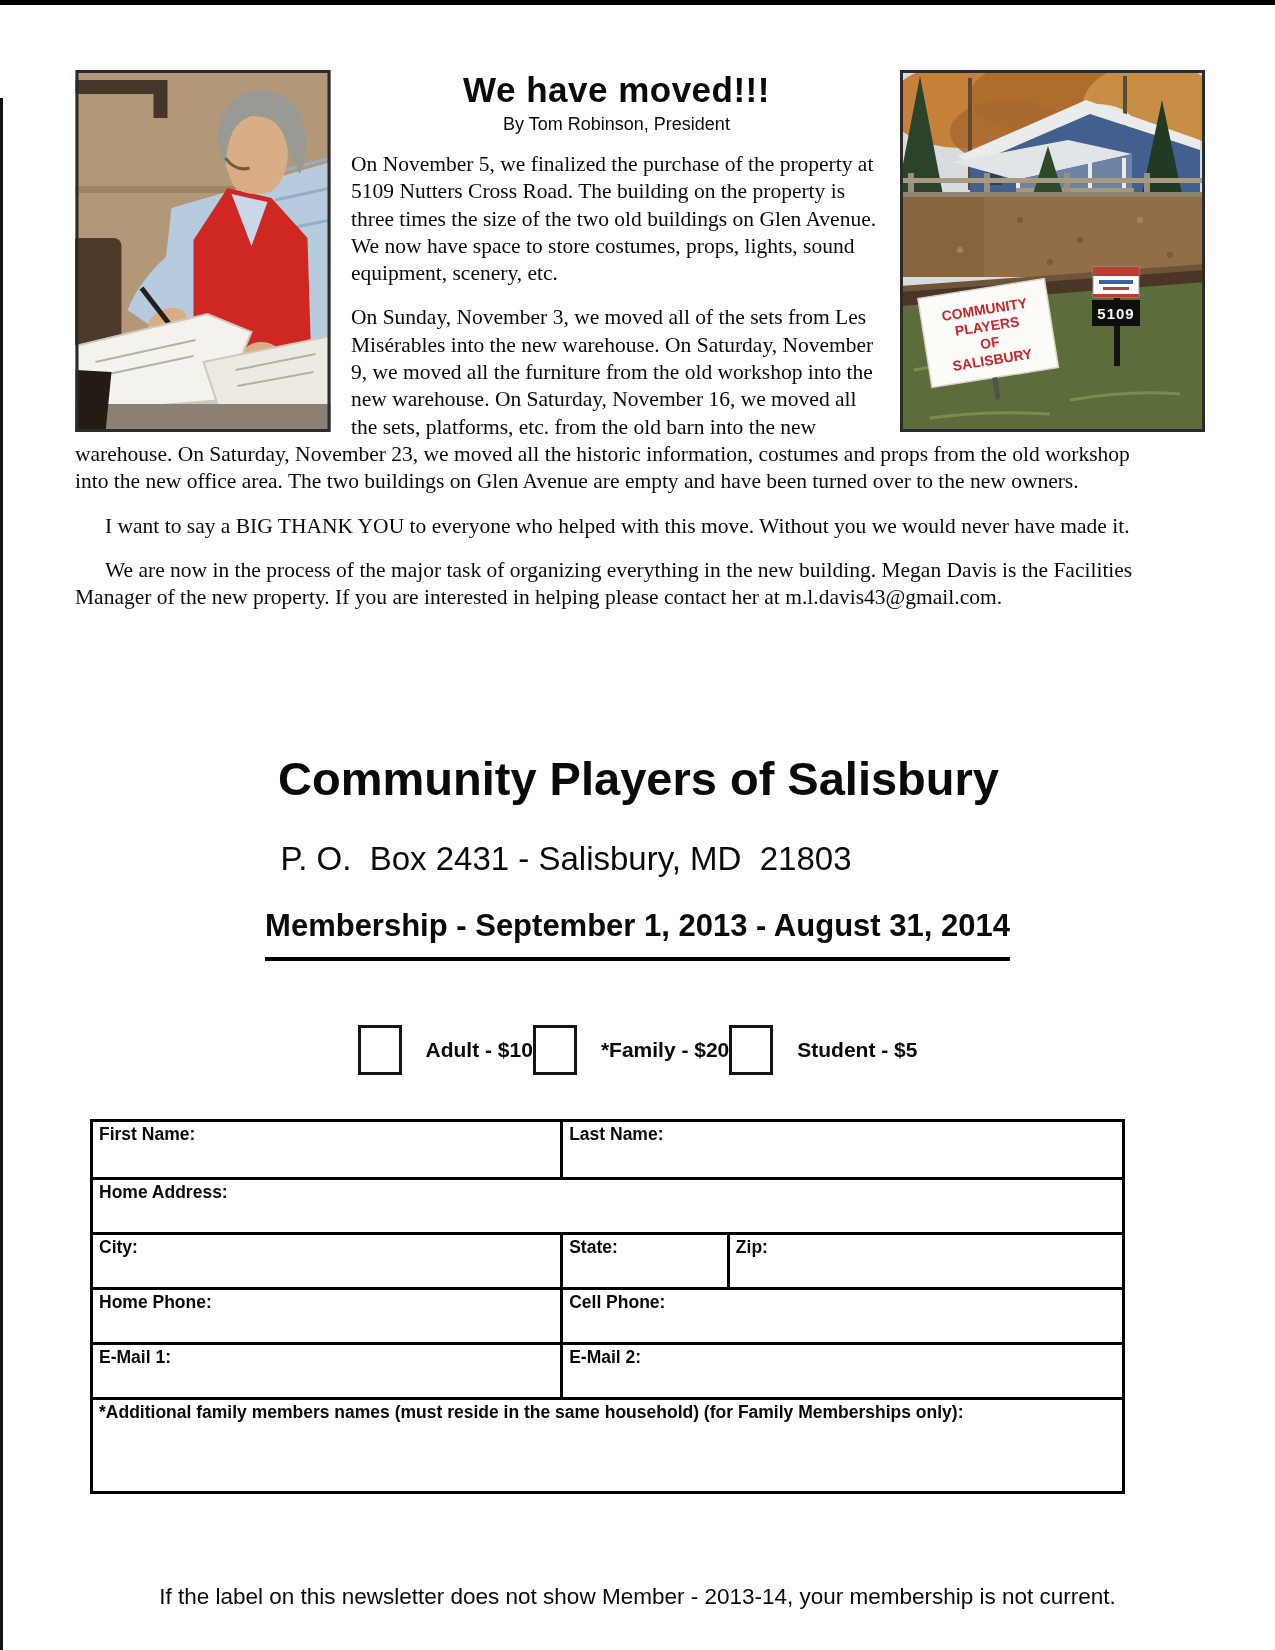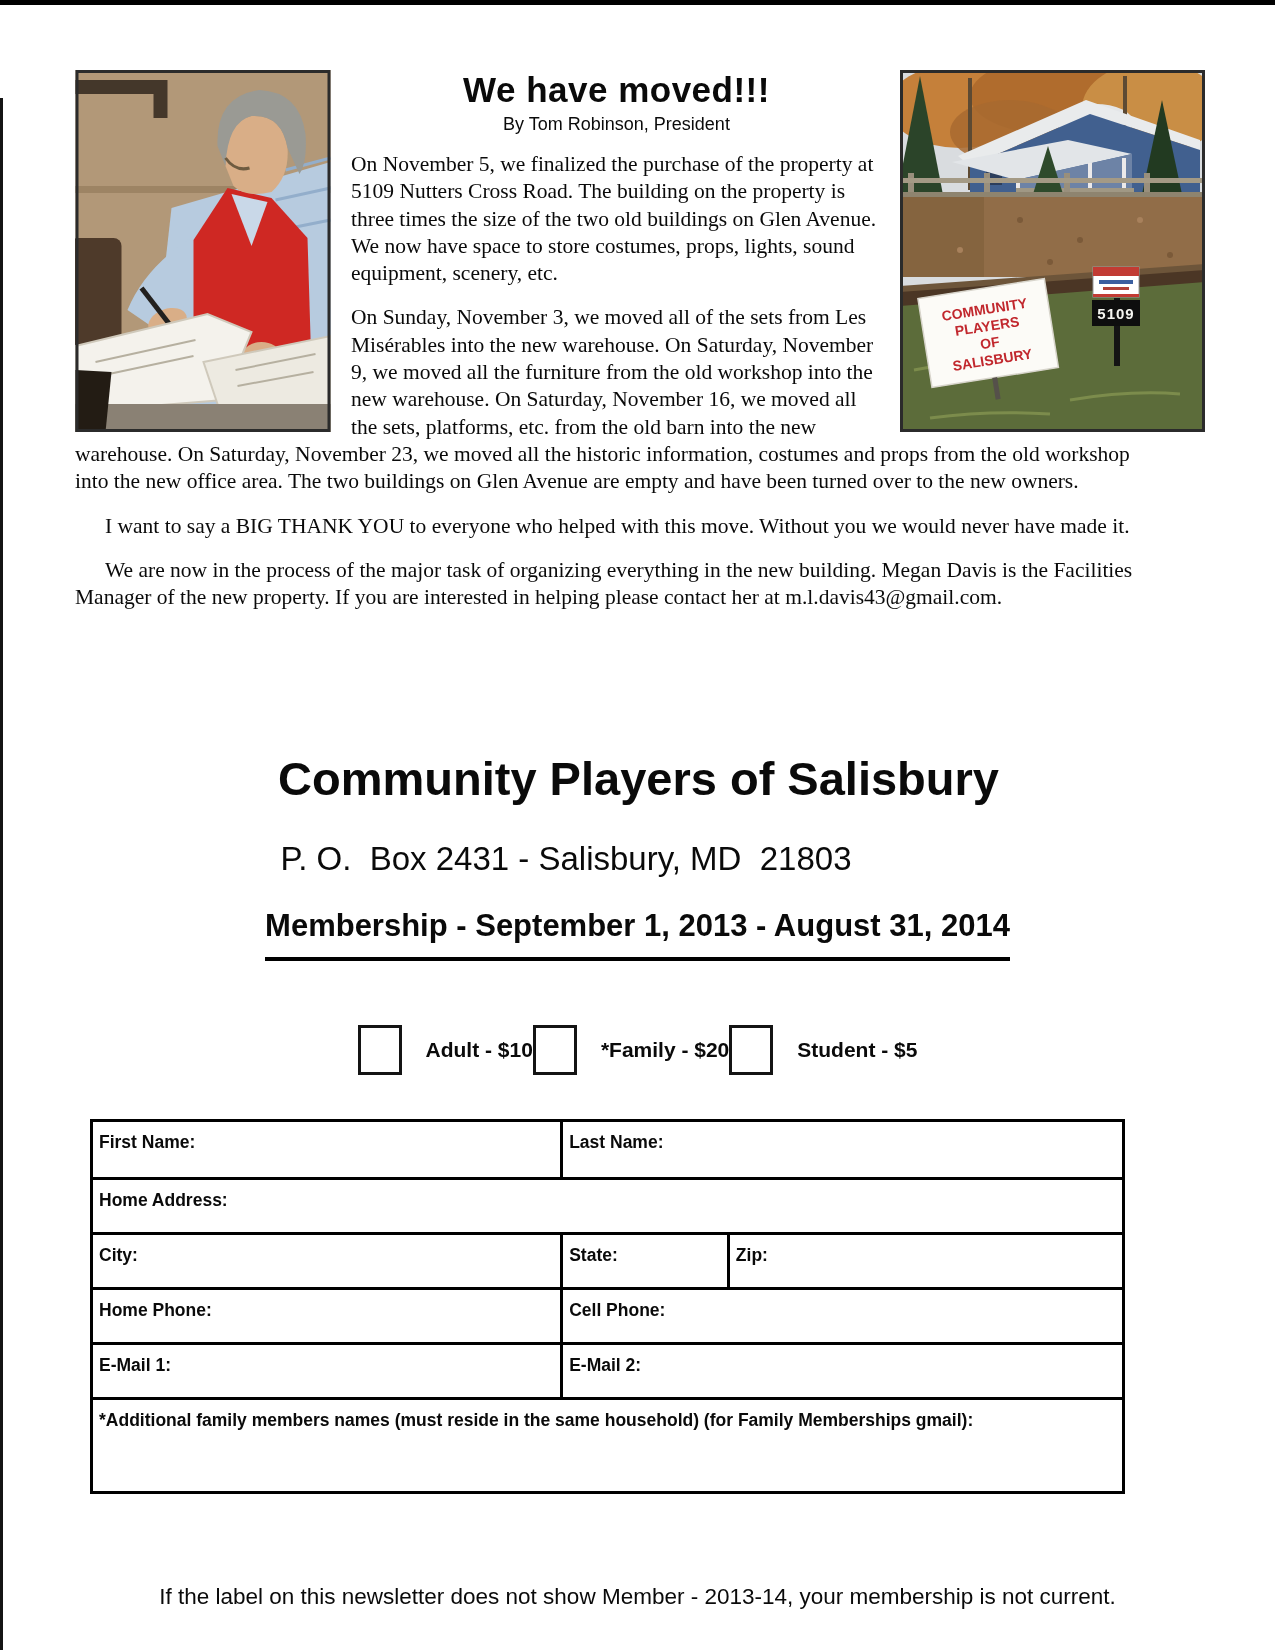--- a/index.html
+++ b/index.html
@@ -32,21 +32,21 @@
   .checkbox-row { display:flex; justify-content:center; align-items:center; margin-top:78px; }
   .cb-option { display:flex; align-items:center; gap:24px; }
   .cb-box { width:38px; height:44px; border:3px solid #141414; background:#fff; display:inline-block; }
   .cb-label { font-size:21px; font-weight:bold; }
 
   
   .form-table { margin:46px 0 0 90px; width:1035px; border:3px solid #000; box-sizing:border-box; background:#fff; }
   .f-row { display:flex; height:55px; border-top:3px solid #000; box-sizing:border-box; }
   .f-row:first-child { border-top:none; }
   .f-row.tall { height:94px; }
-  .f-cell { box-sizing:border-box; border-left:3px solid #000; padding:10px 6px; overflow:hidden; }
+  .f-cell { box-sizing:border-box; border-left:3px solid #000; padding:2px 6px; overflow:hidden; }
   .f-cell:first-child { border-left:none; }
   .f-label { font-size:17.5px; font-weight:bold; }
   .w-full { width:100%; }
   .w-big { width:45.4%; }
   .w-rest { width:54.6%; }
   .w-state { width:16.2%; }
   .w-zip { width:38.4%; }
 
   .footer-notice { text-align:center; font-size:22.5px; margin-top:48px; }
 </style>
@@ -190,18 +190,18 @@
     </div>
     <div class="f-row">
       <div class="f-cell w-big"><span class="f-label">Home Phone:</span></div>
       <div class="f-cell w-rest"><span class="f-label">Cell Phone:</span></div>
     </div>
     <div class="f-row">
       <div class="f-cell w-big"><span class="f-label">E-Mail 1:</span></div>
       <div class="f-cell w-rest"><span class="f-label">E-Mail 2:</span></div>
     </div>
     <div class="f-row tall">
-      <div class="f-cell w-full"><span class="f-label">*Additional family members names (must reside in the same household) (for Family Memberships gmail):</span></div>
+      <div class="f-cell w-full"><span class="f-label">*Additional family members names (must reside in the same household) (for Family Memberships only):</span></div>
     </div>
   </div>
 
   <div class="footer-notice" style="position:absolute; top:1536px; left:0; width:1275px;">If the label on this newsletter does not show Member - 2013-14, your membership is not current.</div>
 </div>
 
 </body></html>

